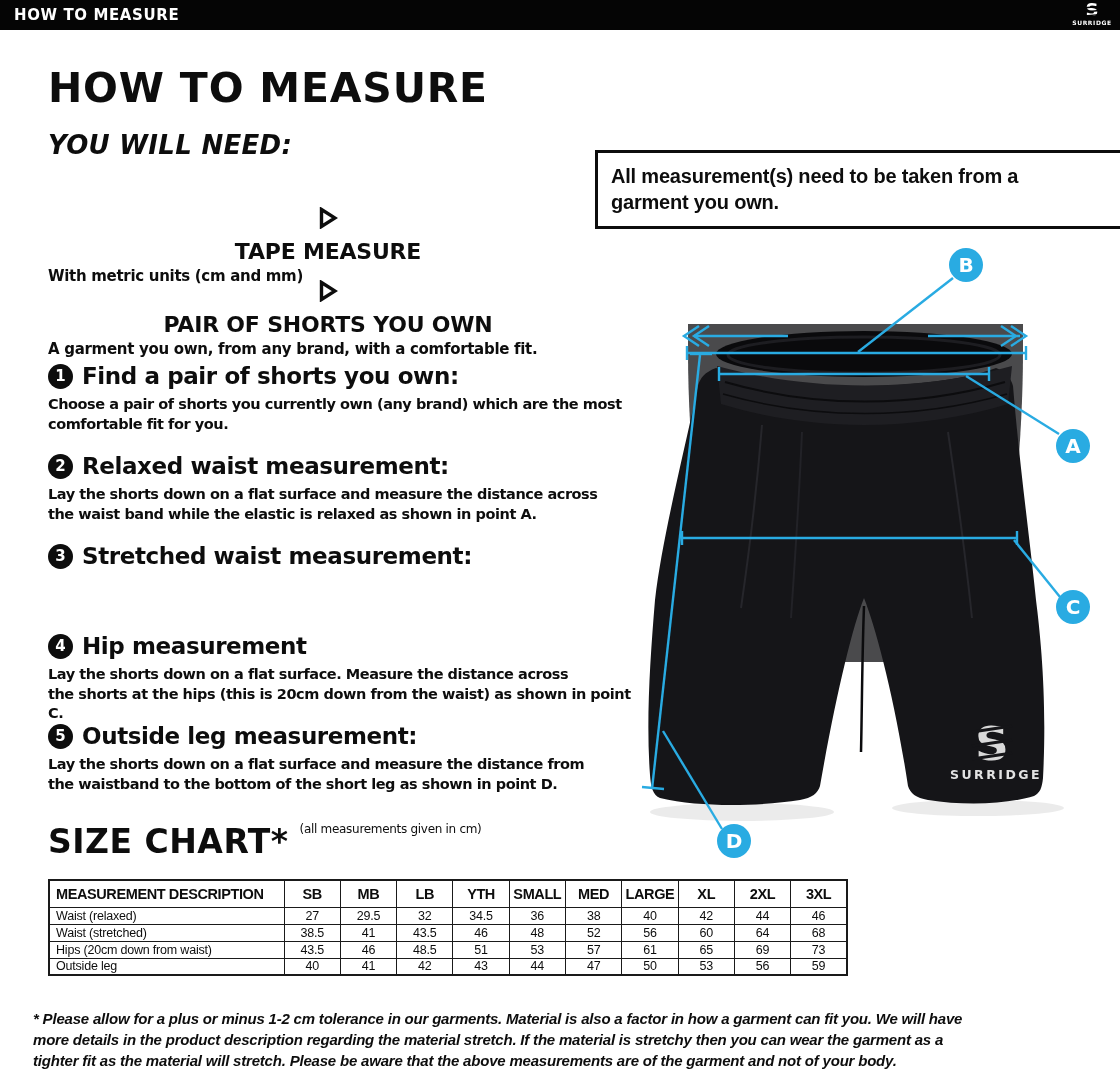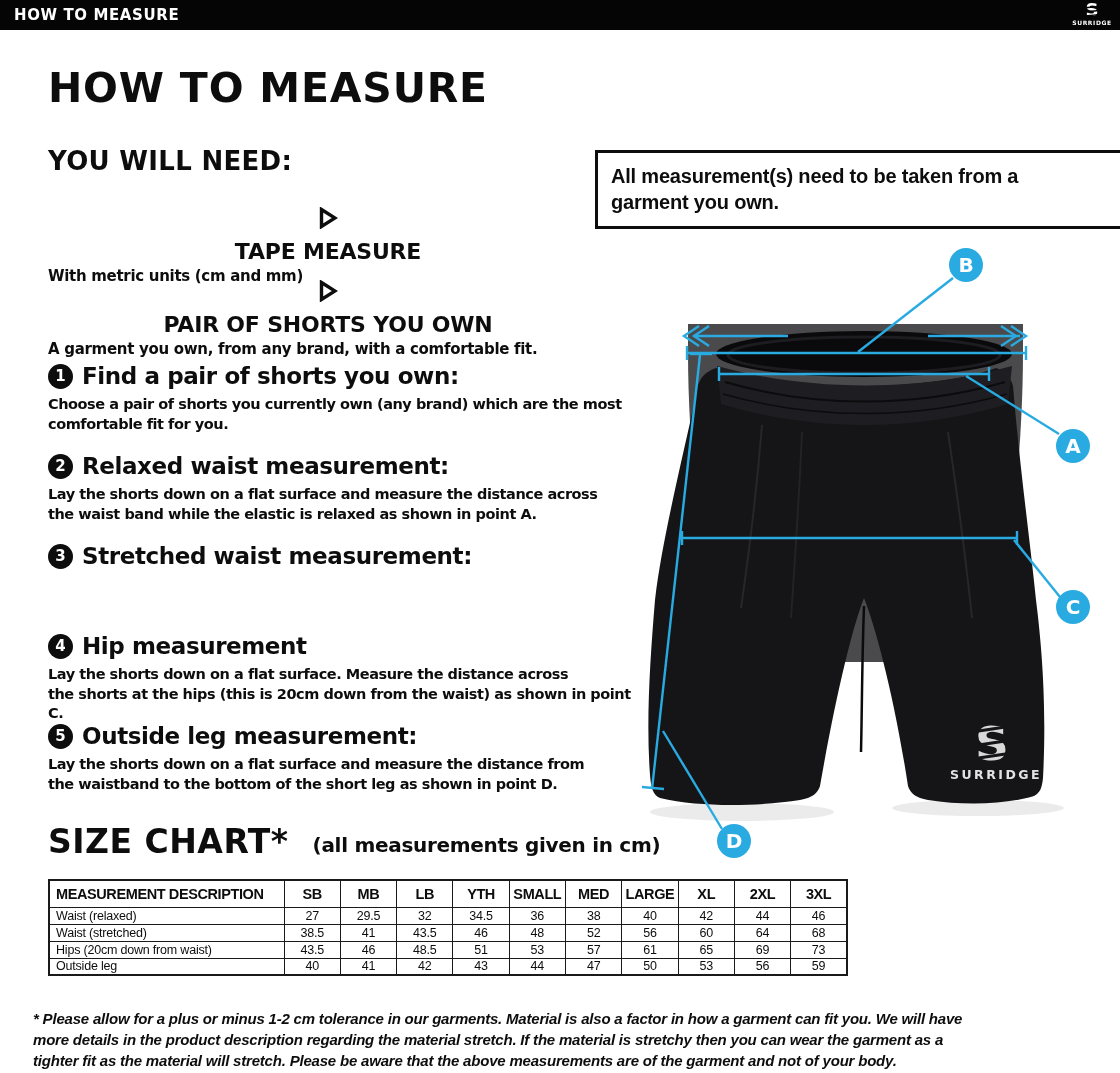--- a/index.html
+++ b/index.html
@@ -7,21 +7,21 @@
 
   
   .topbar { position:absolute; left:0; top:0; width:1120px; height:30px; background:#050505; }
   .topbar-title { position:absolute; left:14px; top:0; line-height:30px; color:#ffffff; font-size:15px; font-weight:700; letter-spacing:.6px; }
   .brandmark { position:absolute; right:6px; top:1px; width:44px; text-align:center; }
   .brandmark svg { display:block; margin:0 auto; }
   .brandmark .brand-word { color:#ffffff; font-size:6px; font-weight:700; letter-spacing:.6px; margin-top:-2px; }
 
   
   .h1 { position:absolute; left:48px; top:64px; font-size:41px; font-weight:700; letter-spacing:.8px; }
-  .h2 { position:absolute; left:48px; top:146px; font-size:26px; font-weight:700; letter-spacing:.3px; }
+  .h2 { position:absolute; left:48px; top:130px; font-size:26px; font-weight:700; letter-spacing:.3px;font-style:italic; }
 
   
   .need { position:absolute; left:48px; width:560px; }
   .need-title { display:flex; align-items:center; gap:10px; font-size:22px; font-weight:700; letter-spacing:-0.2px;flex-direction:column; }
   .need-desc { margin-top:3px; font-size:15px; font-weight:700; letter-spacing:-0.3px; }
   .need1 { top:207px; } .need2 { top:280px; }
 
   
   .notebox { position:absolute; left:595px; top:150px; width:554px; border:3px solid #0d0d0d; padding:10px 13px;
              font-family:"Liberation Sans",sans-serif; font-size:20px; font-weight:700; line-height:1.32; white-space:pre-line; letter-spacing:-0.2px; }
@@ -29,23 +29,23 @@
   
   .step { position:absolute; left:48px; width:600px; }
   .step-head { display:flex; align-items:center; gap:9px; }
   .step-num { width:25px; height:25px; border-radius:50%; background:#0d0d0d; color:#fff; font-size:15px; font-weight:700;
               text-align:center; line-height:25px; flex:0 0 25px; }
   .step-title { font-size:23px; font-weight:700; letter-spacing:-0.4px; }
   .step-desc { margin-top:6px; font-size:14.5px; font-weight:700; line-height:1.35; letter-spacing:-0.45px; white-space:pre-line; }
   .step1{top:363px;} .step2{top:453px;} .step3{top:543px;} .step4{top:633px;} .step5{top:723px;}
 
   
-  .sc-head { position:absolute; left:48px; top:822px; display:flex; align-items:flex-end; gap:24px; }
+  .sc-head { position:absolute; left:48px; top:822px; display:flex; align-items:flex-start; gap:11px; }
   .sc-title { font-size:33px; font-weight:700; letter-spacing:.5px; }
-  .sc-sub { font-size:20px; font-weight:700; padding-bottom:4px; letter-spacing:-0.3px; }
+  .sc-sub { font-size:12px; font-weight:400; padding-bottom:4px; letter-spacing:-0.3px; }
 
   table.sizechart { position:absolute; left:48px; top:879px; width:800px; border-collapse:collapse; border:2px solid #1a1a1a;
                     font-family:"Liberation Sans",sans-serif; table-layout:fixed; }
   .sizechart th, .sizechart td { border:1.5px solid #1a1a1a; text-align:center; vertical-align:middle; padding:0 2px; }
   .sizechart col.c-desc { width:235px; }
   .sizechart thead th { height:27px; font-size:14.5px; font-weight:700; letter-spacing:-0.4px; }
   .sizechart thead th.desc, .sizechart td.desc { text-align:left; padding-left:6px; }
   .sizechart tr.metric td { height:17px; font-size:10.5px; font-weight:700; letter-spacing:-0.2px; }
   .sizechart tbody tr.datarow td { height:17px; font-size:12.5px; font-weight:400; letter-spacing:-0.2px; }
 

